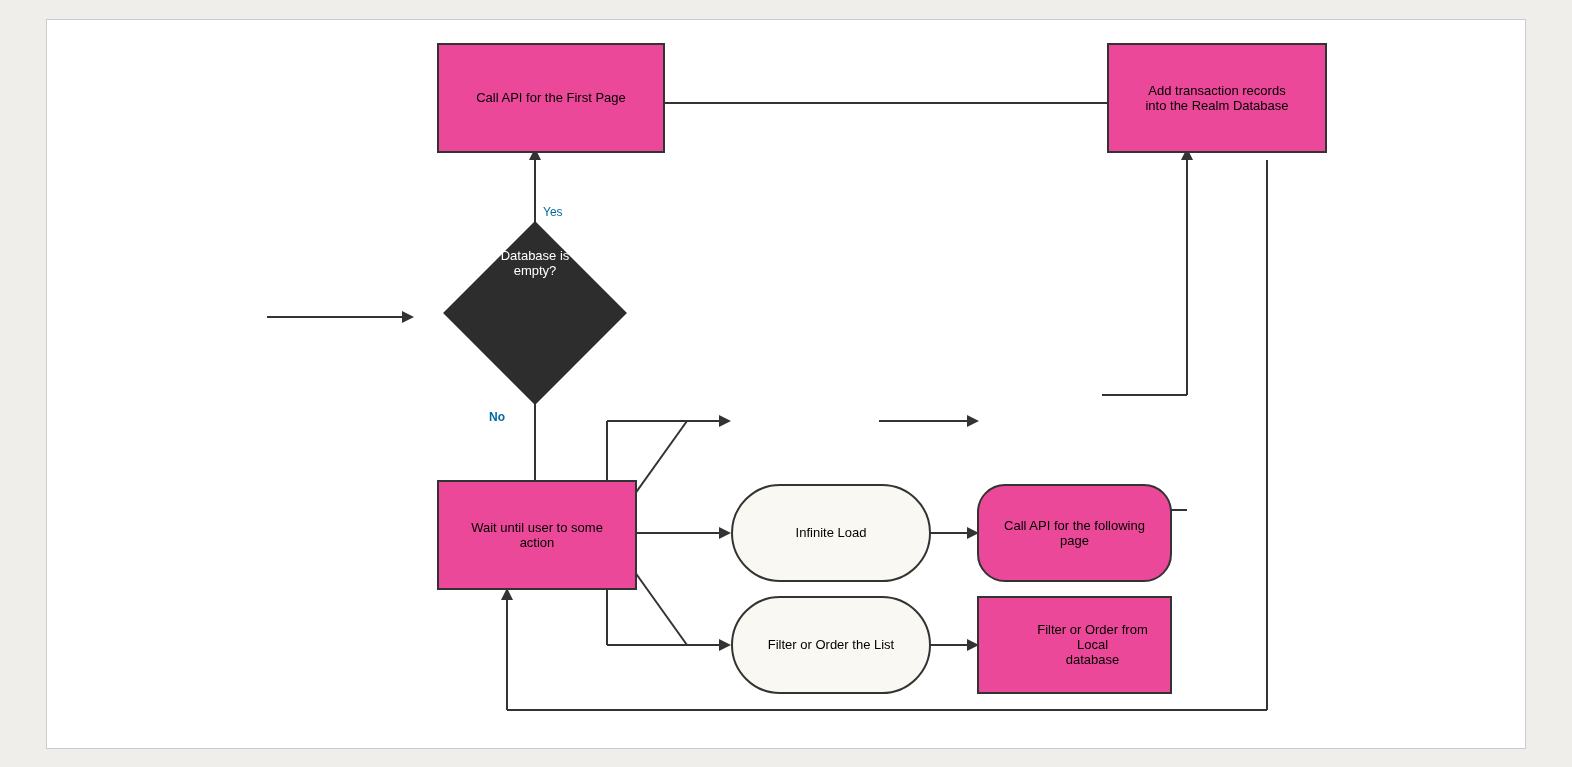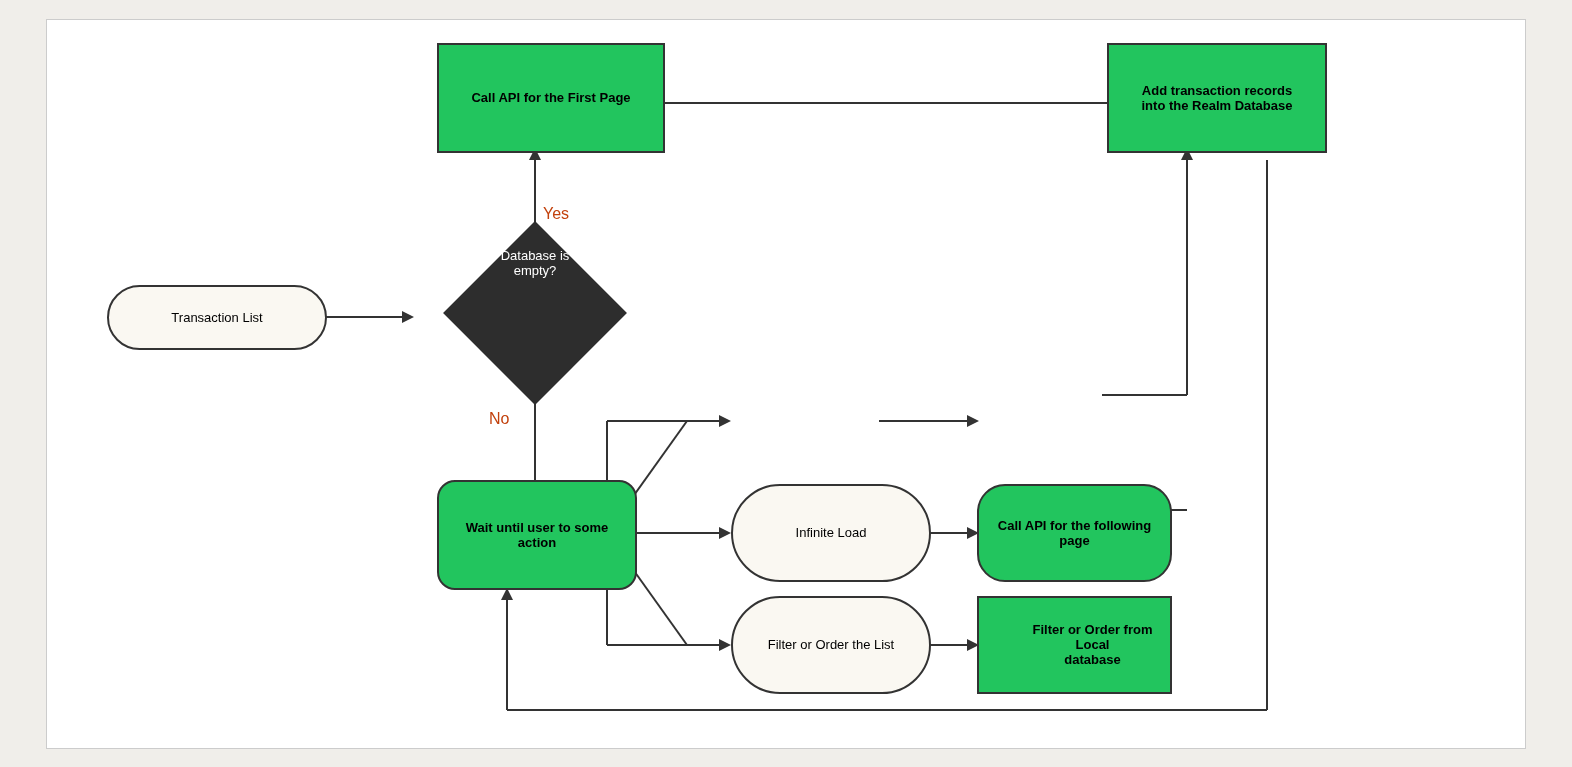--- a/index.html
+++ b/index.html
@@ -22,28 +22,28 @@
     }
     svg {
       position: absolute;
       top: 0; left: 0;
       width: 100%; height: 100%;
       overflow: visible;
     }
     
     .yellow-box {
       position: absolute;
-      background: #22c55e;
+      background: #ec4899;
       border: 2px solid #333;
       display: flex;
       align-items: center;
       justify-content: center;
       text-align: center;
       font-size: 13px;
-      font-weight: bold;
+      font-weight: normal;
       padding: 8px;
     }
     
     .oval-box {
       position: absolute;
       background: #FAF8F2;
       border: 2px solid #333;
       border-radius: 50px;
       display: flex;
       align-items: center;
@@ -69,22 +69,22 @@
       position: absolute;
       color: white;
       font-size: 13px;
       text-align: center;
       font-weight: normal;
       z-index: 2;
       pointer-events: none;
     }
     .arrow-label {
       position: absolute;
-      font-size: 16px;
-      color: #c2410c;
+      font-size: 12px;
+      color: #0369a1;
     }
   </style>
 </head>
 <body>
 
 <div class="diagram-container">
 
   <svg id="arrows-svg">
 
     <line x1="220" y1="297" x2="355" y2="297" stroke="#333" stroke-width="2"></line>
@@ -131,50 +131,47 @@
     <line x1="1055" y1="375" x2="1140" y2="375" stroke="#333" stroke-width="2"></line>
     <line x1="1140" y1="140" x2="1140" y2="375" stroke="#333" stroke-width="2"></line>
     <polygon points="1134,140 1140,128 1146,140" fill="#333"></polygon>
     <line x1="1140" y1="128" x2="1160" y2="128" stroke="#333" stroke-width="2"></line>
 
     <line x1="1055" y1="490" x2="1140" y2="490" stroke="#333" stroke-width="2"></line>
 
     <line x1="560" y1="401" x2="560" y2="625" stroke="#333" stroke-width="2"></line>
   </svg>
 
-  <div class="oval-box" style="left:60px; top:265px; width:220px; height:65px;">
-    <span>Transaction List</span>
-  </div>
 
   <div class="diamond-container" style="left:358px; top:228px; width:260px; height:140px;">
     <div class="diamond"></div>
     <div class="diamond-label">
       <span style="white-space:pre-line;">Database is
 empty?</span>
     </div>
   </div>
 
   <div class="arrow-label" style="left:496px; top:185px;">
     <span>Yes</span>
   </div>
 
-  <div class="arrow-label" style="left:442px; top:390px;">
+  <div class="arrow-label" style="left:442px; top:390px;font-weight:bold;">
     <span>No</span>
   </div>
 
   <div class="yellow-box" style="left:390px; top:23px; width:228px; height:110px;">
     <span>Call API for the First Page</span>
   </div>
 
   <div class="yellow-box" style="left:1060px; top:23px; width:220px; height:110px;">
     <span style="white-space:pre-line; text-align:center;">Add transaction records
 into the Realm Database</span>
   </div>
 
-  <div class="yellow-box" style="left:390px; top:460px; width:200px; height:110px;border-radius:18px;">
+  <div class="yellow-box" style="left:390px; top:460px; width:200px; height:110px;">
     <span style="white-space:pre-line; text-align:center;">Wait until user to some
 action</span>
   </div>
 
 
   <div class="oval-box" style="left:684px; top:576px; width:200px; height:98px;">
     <span>Filter or Order the List</span>
   </div>
 
   <div class="oval-box" style="left:684px; top:464px; width:200px; height:98px;">

